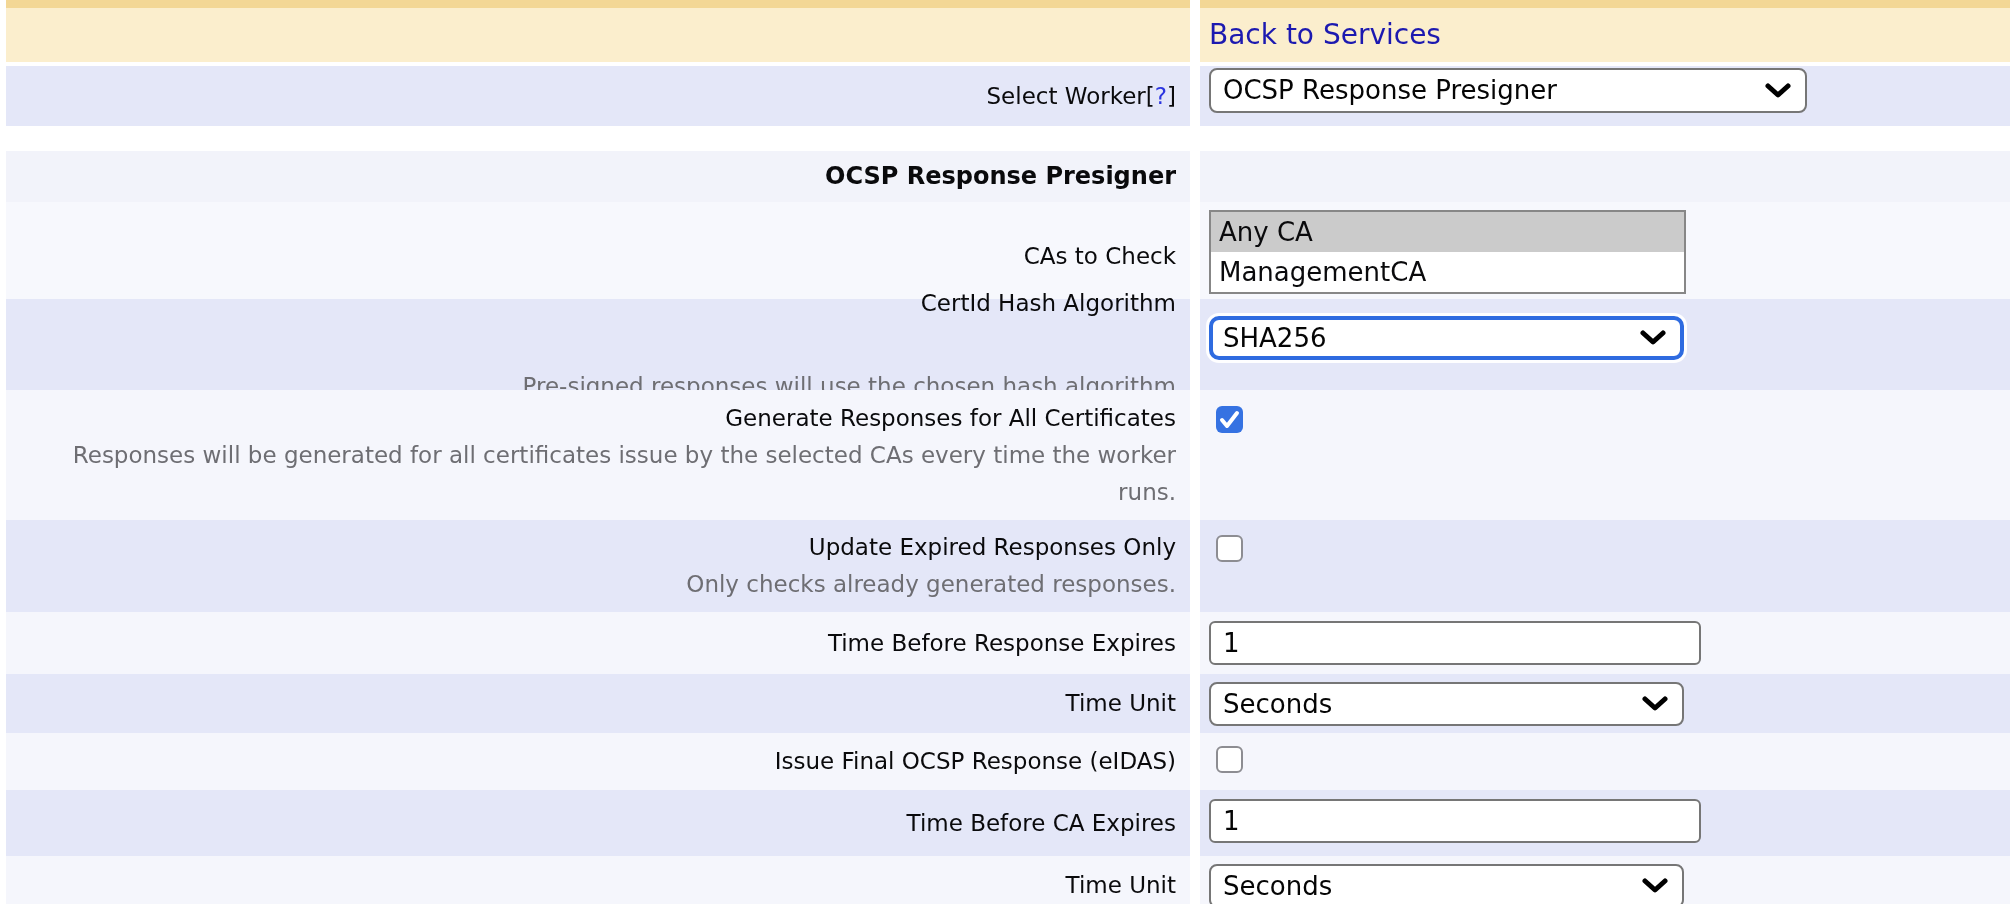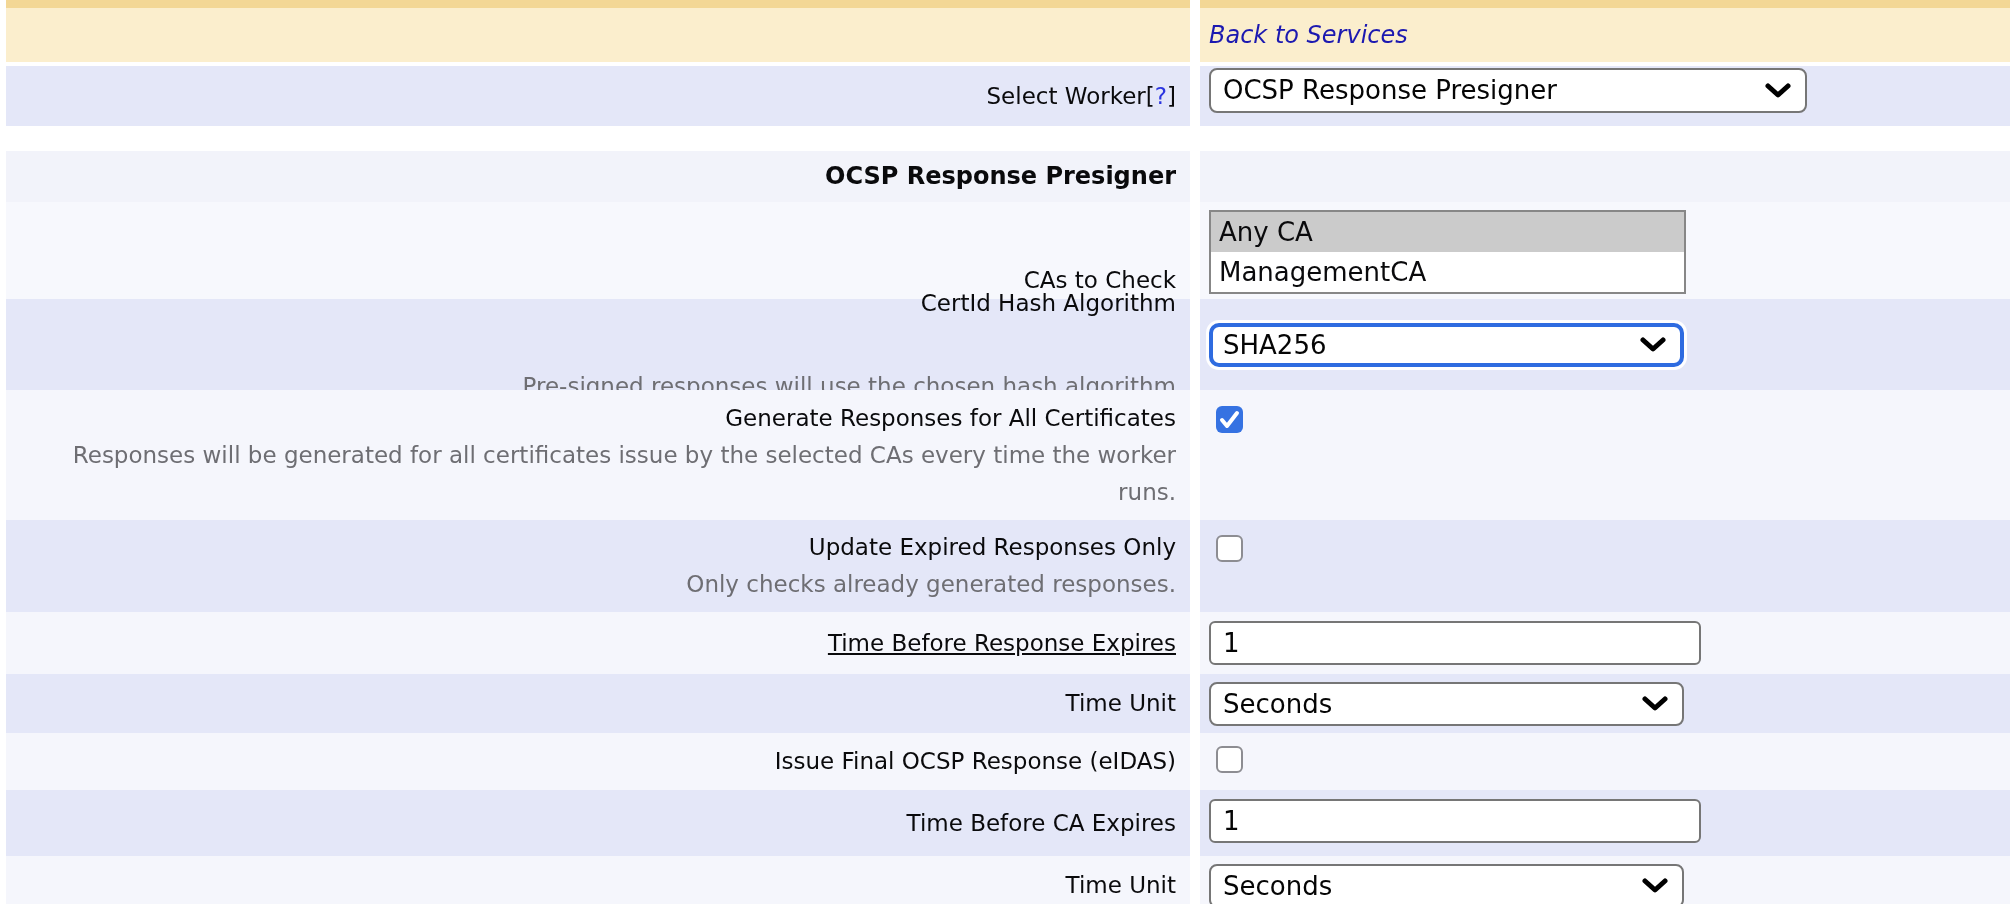--- a/index.html
+++ b/index.html
@@ -31,21 +31,21 @@
   .lav .cell-l,.lav .cell-r{background:var(--c-lavender);}
   .bg-light .cell-l,.bg-light .cell-r{background:var(--c-light);}
   .bg-title .cell-l,.bg-title .cell-r{background:var(--c-title-row);}
   .bg-cas .cell-l,.bg-cas .cell-r{background:var(--c-cas-row);}
 
   .tables-gap{height:25px; background:#fff;}
 
   .label{font-size:23px; line-height:37px; color:#0a0a0c;}
   .helper{font-size:23px; line-height:37px; color:var(--c-helper-gray);}
   .section-title{font-size:24px; font-weight:bold; line-height:37px;}
-  .back-link{font-size:24px; color:var(--c-link-blue); text-decoration:none; line-height:30px;font-style:italic;}
+  .back-link{font-size:28px; color:var(--c-link-blue); text-decoration:none; line-height:30px;}
   .bracket{color:#0a0a0c;}
   .help-q{color:var(--c-help-blue);}
 
   
   .sel{
     position:relative; height:44px; width:475px; background:#fff;
     border:2px solid var(--c-control-border); border-radius:8px;
     font-size:26px; line-height:40px; padding-left:12px; color:#050505;
     white-space:nowrap; overflow:hidden;
   }
@@ -74,29 +74,29 @@
   .checkbox.checked{background:var(--c-checkbox-blue); border:none;}
   .checkbox .check{display:none; position:absolute; left:0; top:0;}
   .checkbox.checked .check{display:block;}
 
   
   .r-topstrip .cell-l,.r-topstrip .cell-r{height:8px;}
   .r-cream .cell-l,.r-cream .cell-r{height:54px; display:flex; flex-direction:column; justify-content:center;}
   .r-selworker .cell-l,.r-selworker .cell-r{height:60px;}
   .r-title .cell-l,.r-title .cell-r{height:51px;}
   .r-cas .cell-l,.r-cas .cell-r{height:97px;}
-  .r-cas .cell-l{justify-content:flex-end; padding-top:12px;}
+  .r-cas .cell-l{justify-content:center; padding-top:12px;}
   .r-cas .listbox{margin-top:8px;}
   .r-certid .cell-l,.r-certid .cell-r{height:91px;gap:46px;}
-  .r-certid .sel{margin-top:24px;}
+  .r-certid .sel{margin-top:17px;}
   .r-generate .cell-l,.r-generate .cell-r{height:130px;}
   .r-generate .checkbox{margin-top:16px;}
   .r-update .cell-l,.r-update .cell-r{height:92px;}
   .r-update .checkbox{margin-top:15px;}
-  .r-tbre .cell-l,.r-tbre .cell-r{height:62px;text-decoration:underline;}
+  .r-tbre .cell-l,.r-tbre .cell-r{height:62px;}
   .r-tbre .txt{margin-top:9px;}
   .r-tu1 .cell-l,.r-tu1 .cell-r{height:59px;}
   .r-tu1 .sel{margin-top:8px;}
   .r-eidas .cell-l,.r-eidas .cell-r{height:57px;text-align:right;}
   .r-eidas .checkbox{margin-top:13px;}
   .r-tbce .cell-l,.r-tbce .cell-r{height:66px;}
   .r-tbce .txt{margin-top:9px;}
   .r-tu2 .cell-l,.r-tu2 .cell-r{height:58px;}
   .r-tu2 .sel{margin-top:8px;}
 </style>

